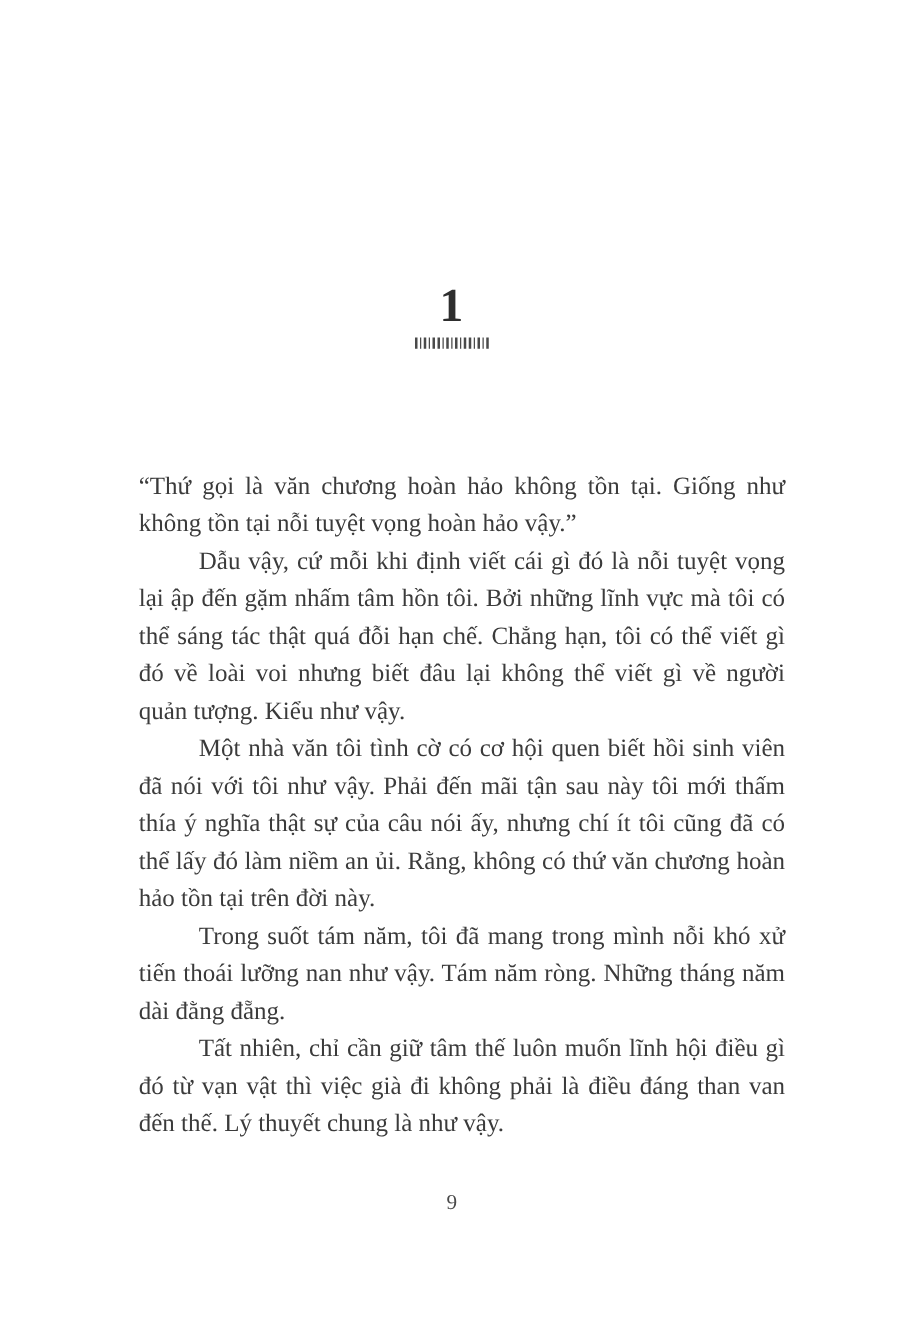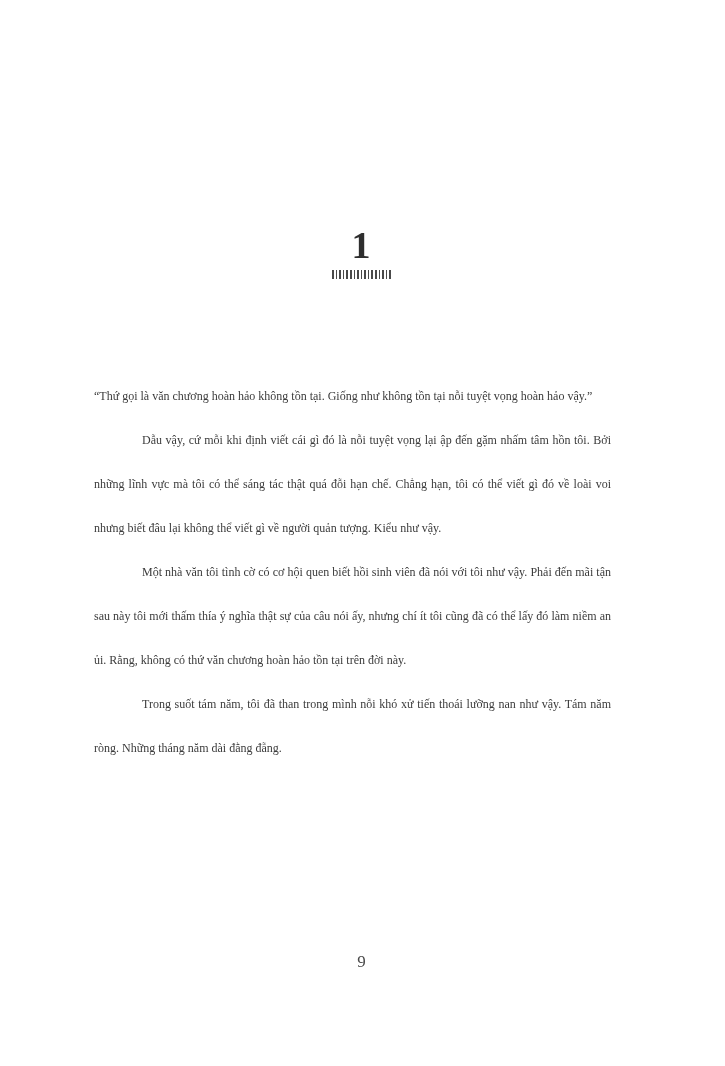--- a/index.html
+++ b/index.html
@@ -35,24 +35,24 @@
     height: 9px;
   }
   .ornament .tick {
     width: 1.6px;
     height: 9px;
     background: #4a4a4a;
   }
   .text-block {
     position: absolute;
     top: 374px;
-    left: 94px;
+    left: 111px;
     width: 517px;
-    font-size: 12px;
-    line-height: 44px;
+    font-size: 20px;
+    line-height: 30px;
     color: #3b3b3b;
     text-align: justify;
     text-justify: inter-word;
   }
   .para { text-indent: 0; }
   .para.indent { text-indent: 48px; }
   .page-number {
     position: absolute;
     top: 952px;
     left: 103px;
@@ -87,18 +87,19 @@
         <span class="tick" style="background: rgb(74, 74, 74);"></span>
         <span class="tick" style="background: rgb(74, 74, 74);"></span>
         <span class="tick" style="background: rgb(74, 74, 74);"></span>
       </div>
   </div>
 
   <div class="text-block">
       <p class="para">“Thứ gọi là văn chương hoàn hảo không tồn tại. Giống như không tồn tại nỗi tuyệt vọng hoàn hảo vậy.”</p>
       <p class="para indent">Dẫu vậy, cứ mỗi khi định viết cái gì đó là nỗi tuyệt vọng lại ập đến gặm nhấm tâm hồn tôi. Bởi những lĩnh vực mà tôi có thể sáng tác thật quá đỗi hạn chế. Chẳng hạn, tôi có thể viết gì đó về loài voi nhưng biết đâu lại không thể viết gì về người quản tượng. Kiểu như vậy.</p>
       <p class="para indent">Một nhà văn tôi tình cờ có cơ hội quen biết hồi sinh viên đã nói với tôi như vậy. Phải đến mãi tận sau này tôi mới thấm thía ý nghĩa thật sự của câu nói ấy, nhưng chí ít tôi cũng đã có thể lấy đó làm niềm an ủi. Rằng, không có thứ văn chương hoàn hảo tồn tại trên đời này.</p>
-      <p class="para indent">Trong suốt tám năm, tôi đã than trong mình nỗi khó xử tiến thoái lưỡng nan như vậy. Tám năm ròng. Những tháng năm dài đằng đẵng.</p>
+      <p class="para indent">Trong suốt tám năm, tôi đã mang trong mình nỗi khó xử tiến thoái lưỡng nan như vậy. Tám năm ròng. Những tháng năm dài đằng đẵng.</p>
+      <p class="para indent">Tất nhiên, chỉ cần giữ tâm thế luôn muốn lĩnh hội điều gì đó từ vạn vật thì việc già đi không phải là điều đáng than van đến thế. Lý thuyết chung là như vậy.</p>
     </div>
 
   <div class="page-number">9</div>
 
 </div>
 
 </body></html>

